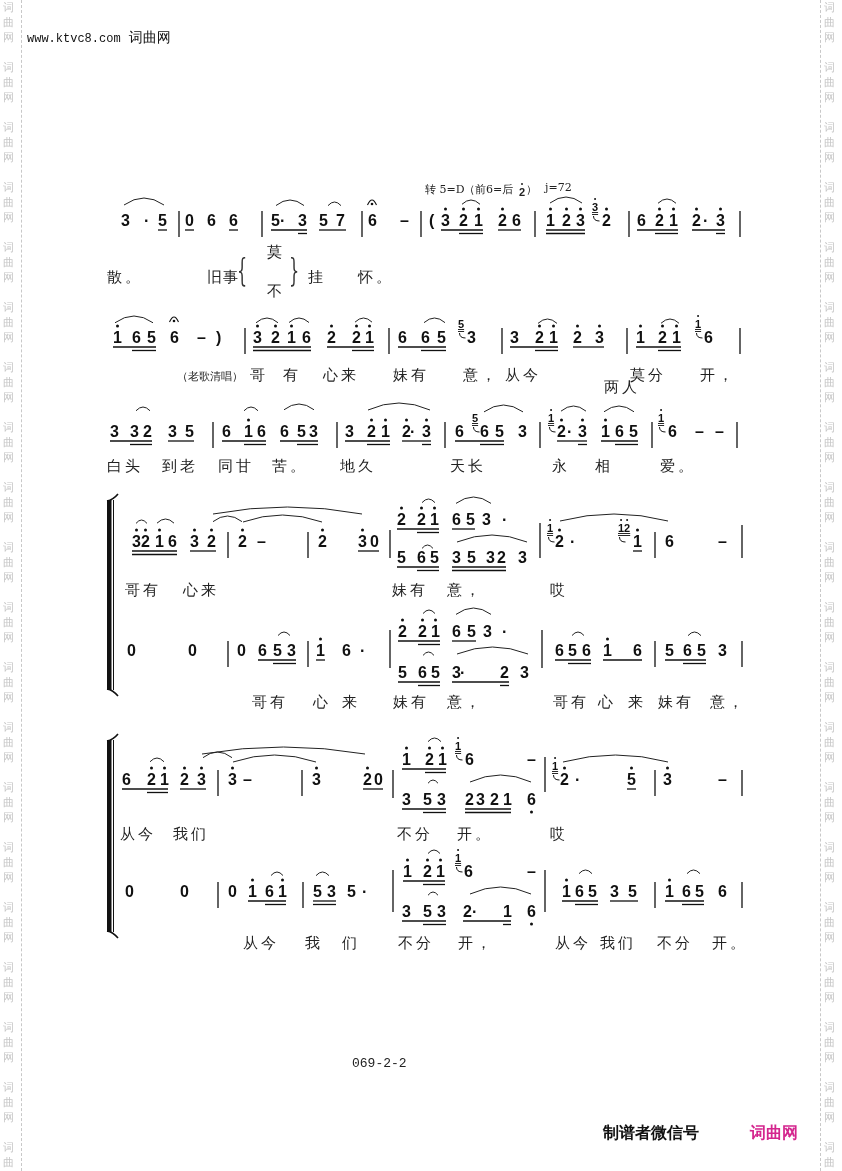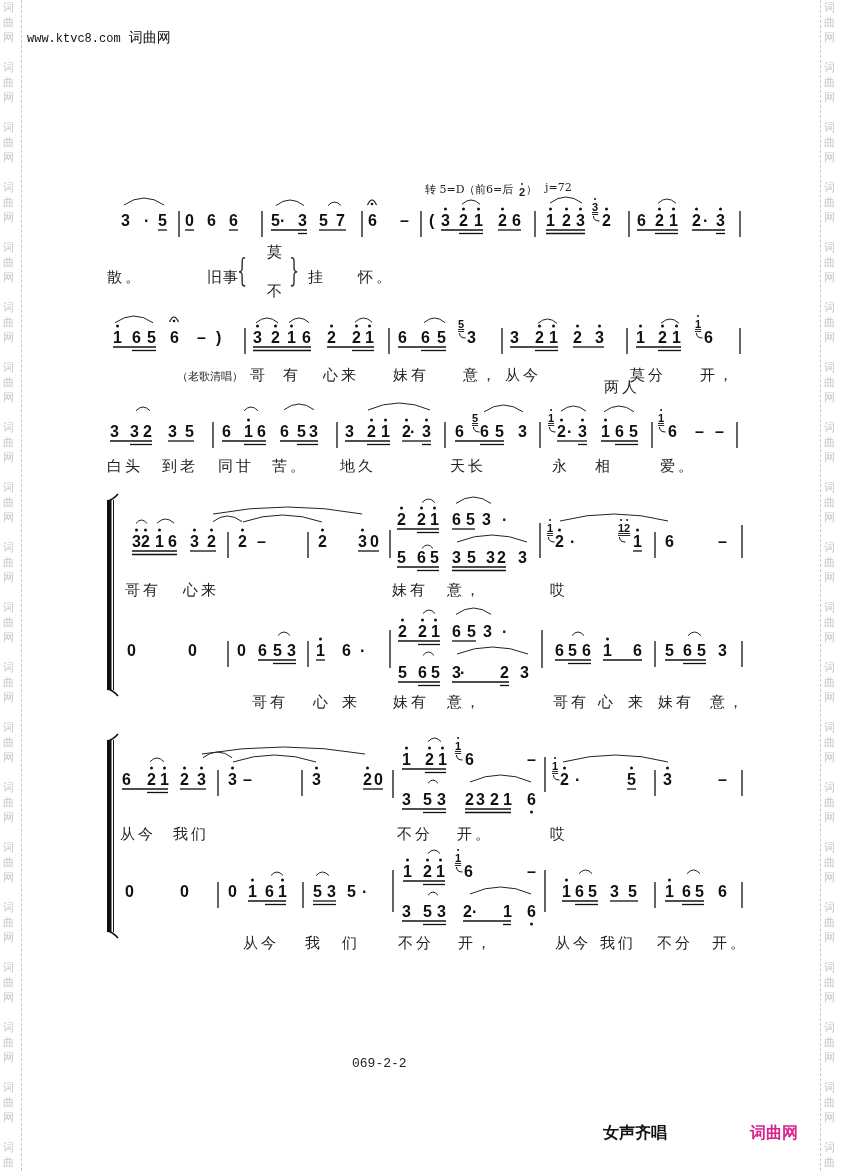--- a/index.html
+++ b/index.html
@@ -766,15 +766,15 @@
       <span class="lyric" style="left: 398px; top: 936px;">不分</span>
       <span class="lyric" style="left: 458px; top: 936px;">开，</span>
       <span class="lyric" style="left: 555px; top: 936px;">从今</span>
       <span class="lyric" style="left: 600px; top: 936px;">我们</span>
       <span class="lyric" style="left: 657px; top: 936px;">不分</span>
       <span class="lyric" style="left: 712px; top: 936px;">开。</span>
     </div>
 
   <span class="ft ft-page" style="left:352px;top:1055px">069-2-2</span>
 
-  <span class="src" style="left:603px">女声齐唱</span>
+  <span class="src" style="left:603px">制谱者微信号</span>
   <span class="src src-site" style="left:750px">词曲网</span>
 </div>
 
 </body></html>

